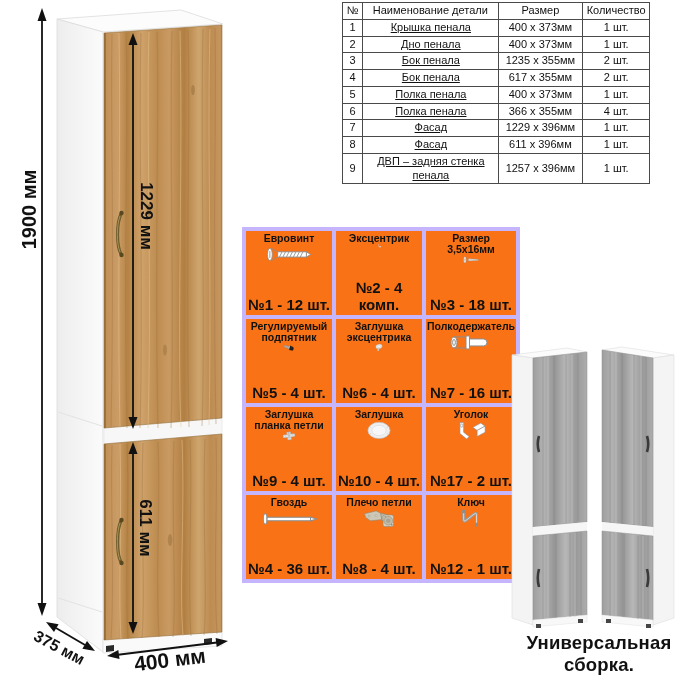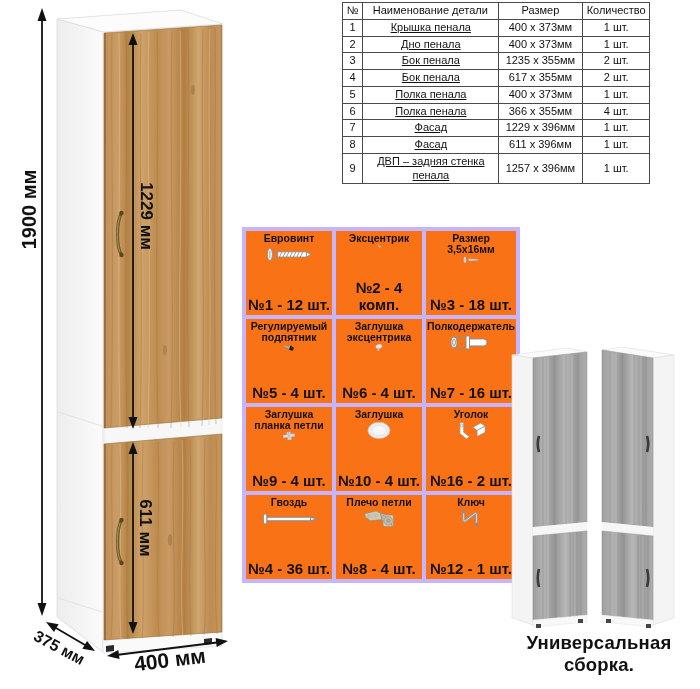--- a/index.html
+++ b/index.html
@@ -360,21 +360,21 @@
           </td>
       <td>
             <div class="hw-cell">
         <div class="hw-title">Уголок</div>
         <svg class="hw-icon" width="50" height="34" viewBox="0 0 50 34" fill="#fff" stroke="#8d8d8d">
           <path d="M7,4 h6 v16 l9,7 -4,4 -11,-9 z"></path>
                 <ellipse cx="10" cy="9" rx="1.8" ry="2.8" fill="none"></ellipse>
           <polygon points="28,12 41,5 48,10 35,17"></polygon>
                 <polygon points="35,17 48,10 48,20 35,27"></polygon>
         </svg>
-        <div class="hw-count">№16 - 2 шт.</div>
+        <div class="hw-count">№17 - 2 шт.</div>
       </div>
           </td>
     </tr>
     <tr>
       <td>
             <div class="hw-cell">
         <div class="hw-title">Гвоздь</div>
         <svg class="hw-icon" width="58" height="18" viewBox="0 0 56 16" fill="#fff" stroke="#8d8d8d">
           <ellipse cx="5" cy="8" rx="1.8" ry="5"></ellipse>
                 <rect x="6.8" y="6.3" width="42" height="3.4"></rect>

